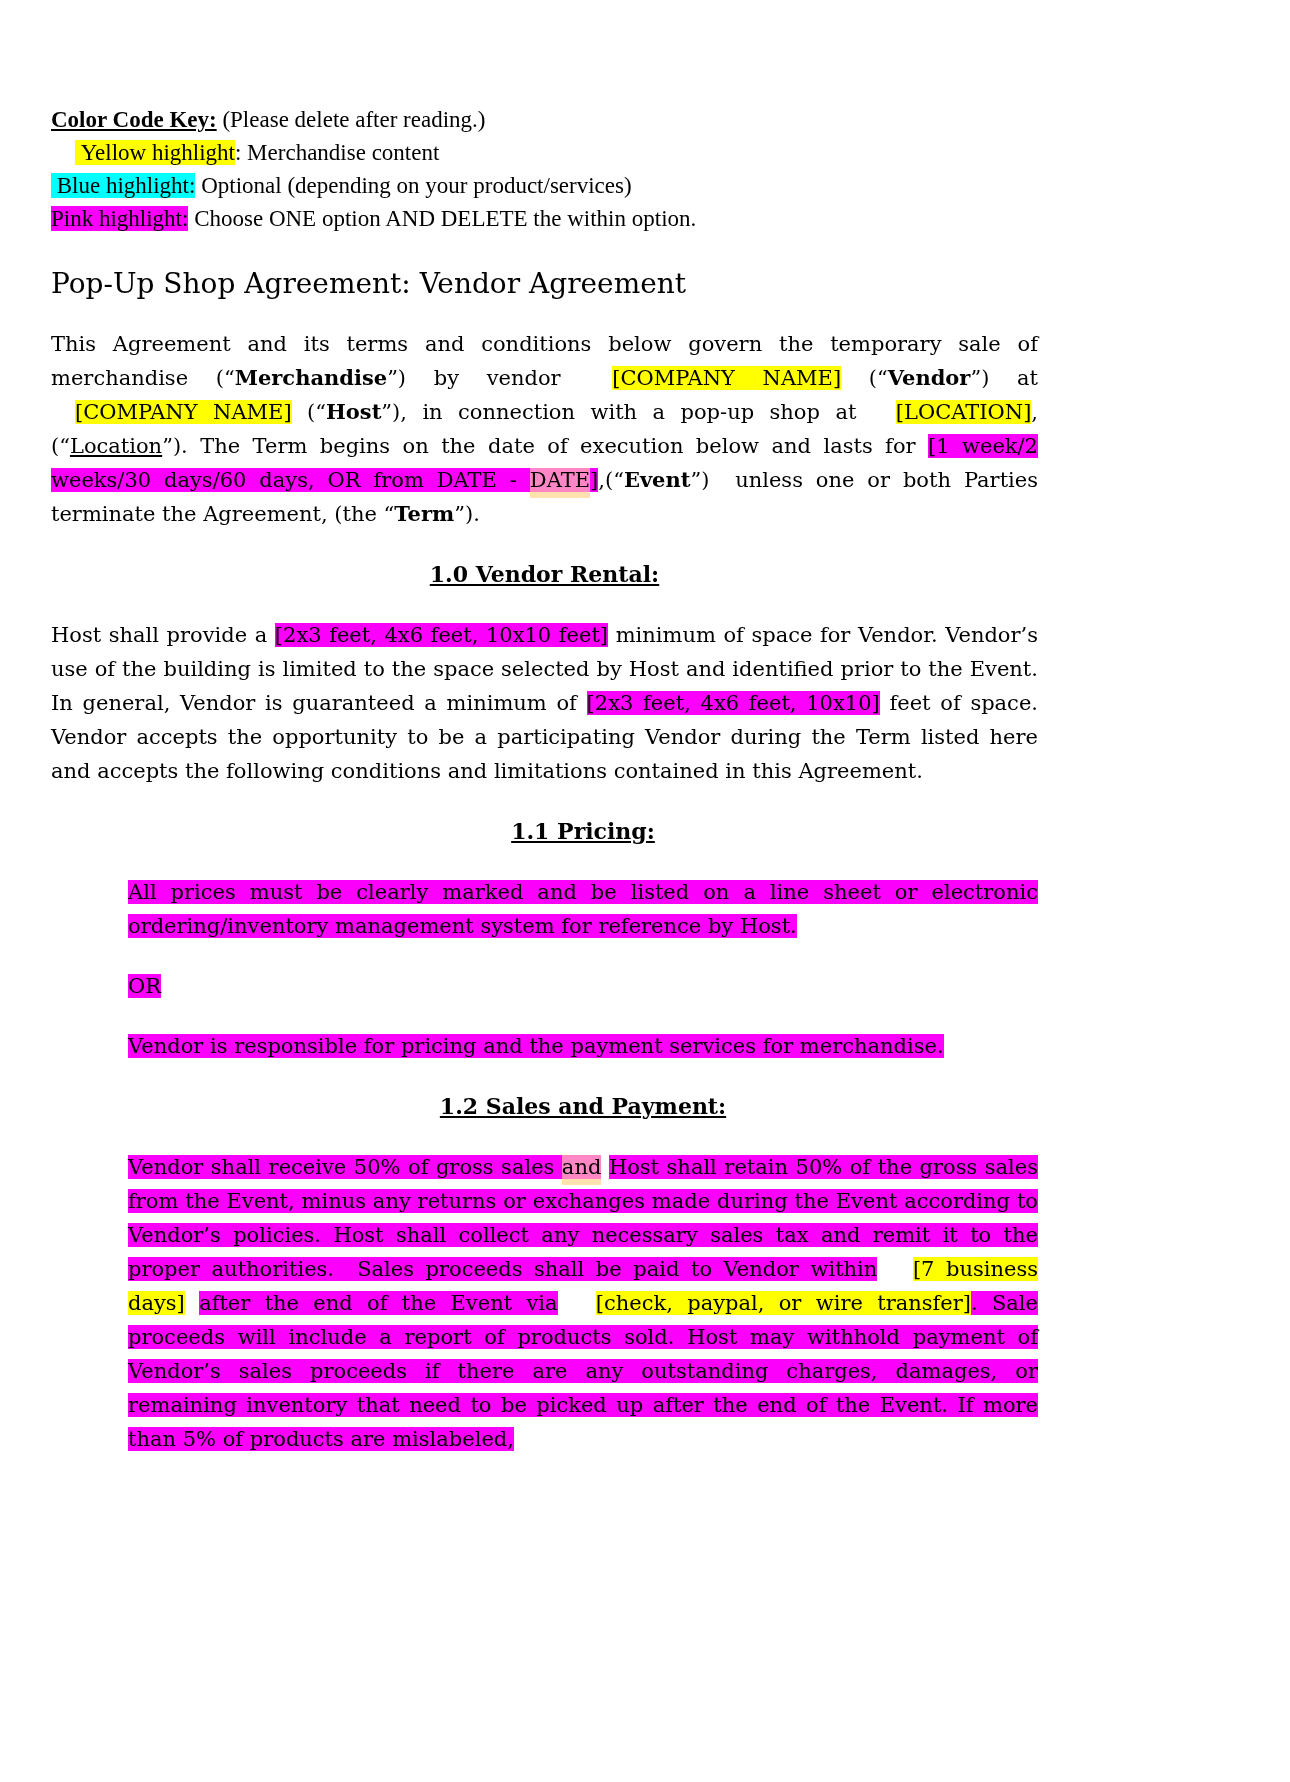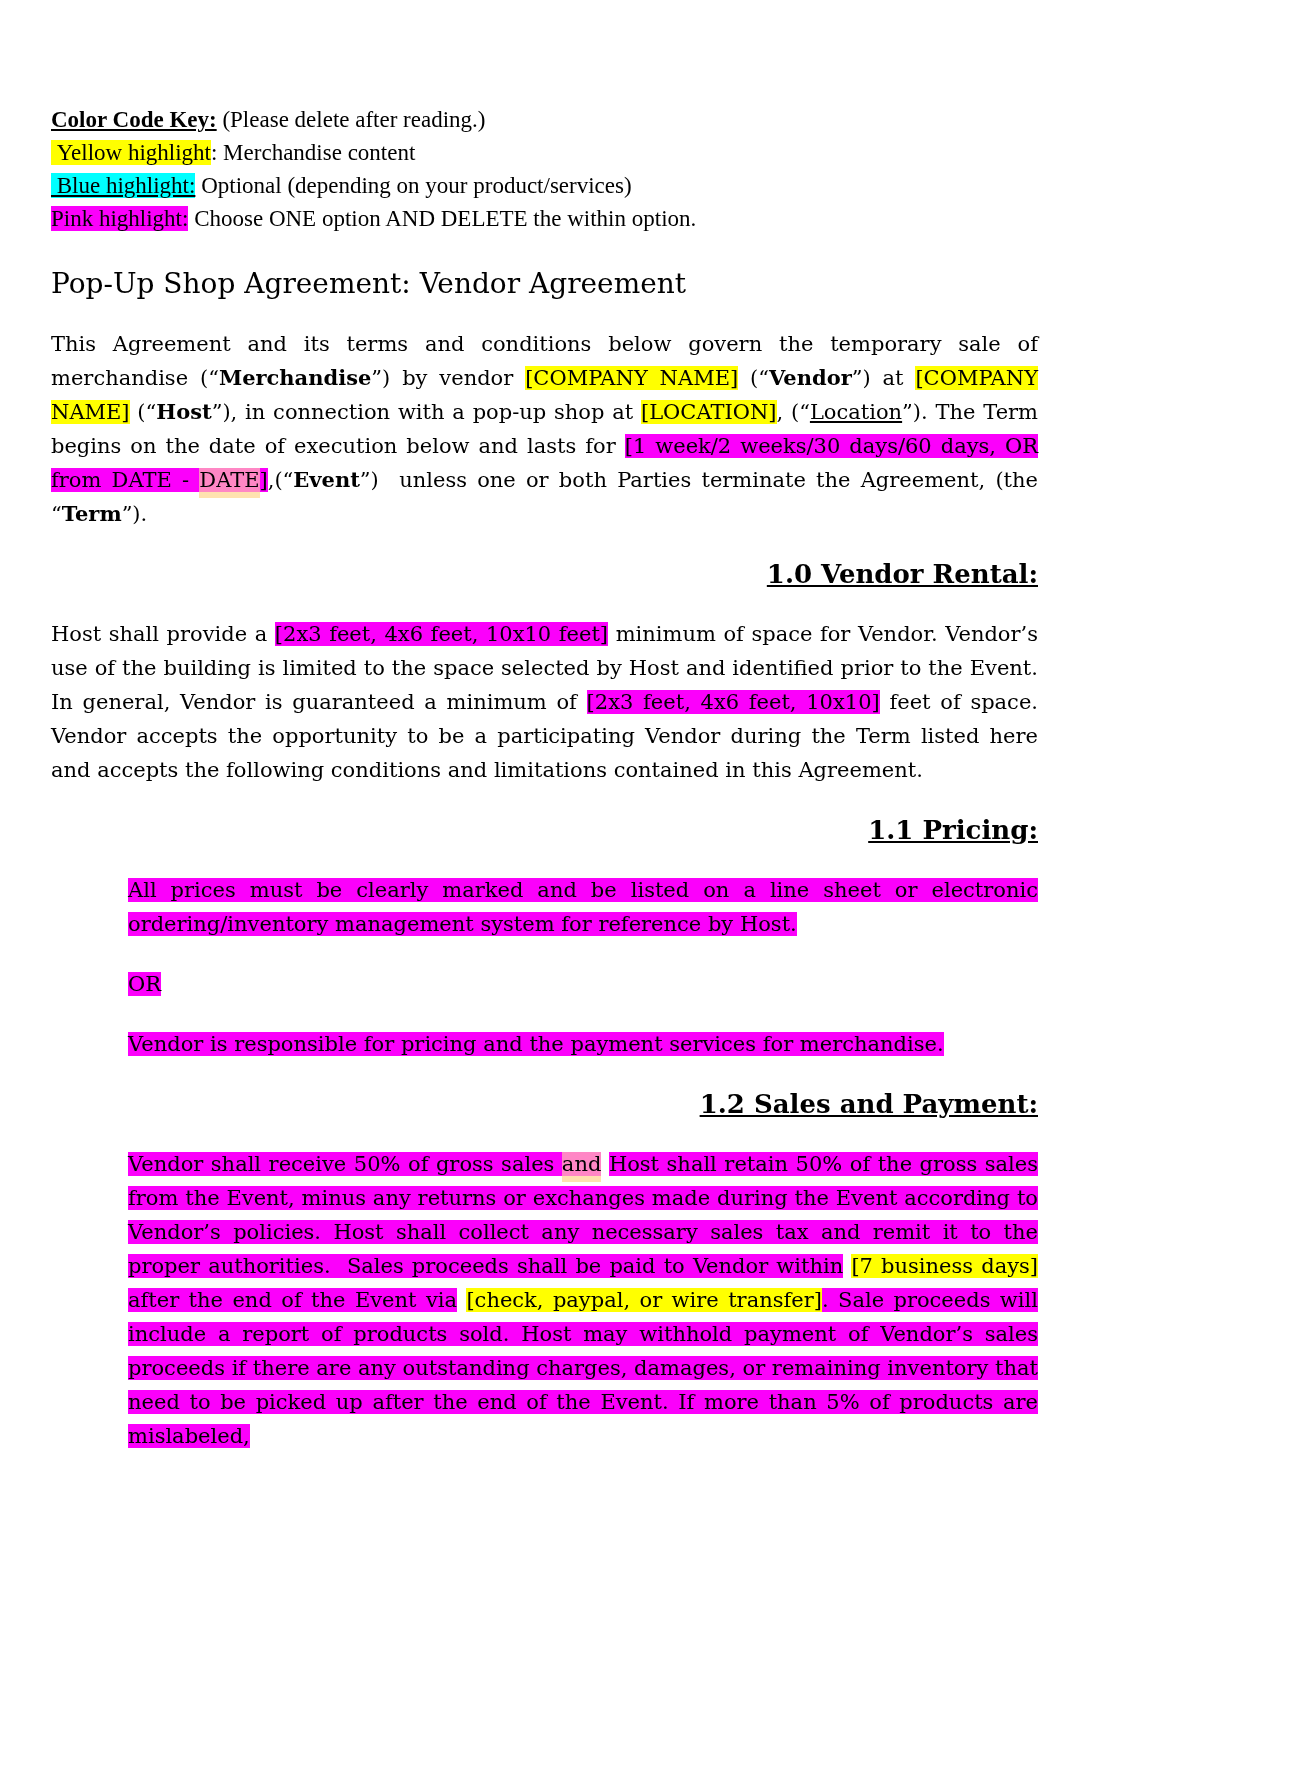--- a/index.html
+++ b/index.html
@@ -28,28 +28,28 @@
     margin:32px 0 26px 0;
     line-height:34px;
   }
   .para{
     font-size:21px;
     line-height:34px;
     margin:0 0 26px 0;
     text-align:justify;
   }
   .heading-line{
-    text-align:right;
-    font-size:26px;
+    text-align:center;
+    font-size:22px;
   }
   .indent{margin-left:77px;}
   .bold{font-weight:bold;}
   .underline{text-decoration:underline;}
-  .hl-yellow{background:#ffff00;}
-  .hl-cyan{background:#00ffff;text-decoration:underline;}
+  .hl-yellow{background:#ffff00;margin-left:24px;}
+  .hl-cyan{background:#00ffff;}
   .hl-magenta{background:#fb00fb;}
   .hl-pink{background:#ff87c5;box-shadow:0 6px 0 #ffe2b0;margin-top:29px;}
 </style>
 </head>
 <body>
 
 <div class="page">
   <div class="content">
 
     <div class="key">

